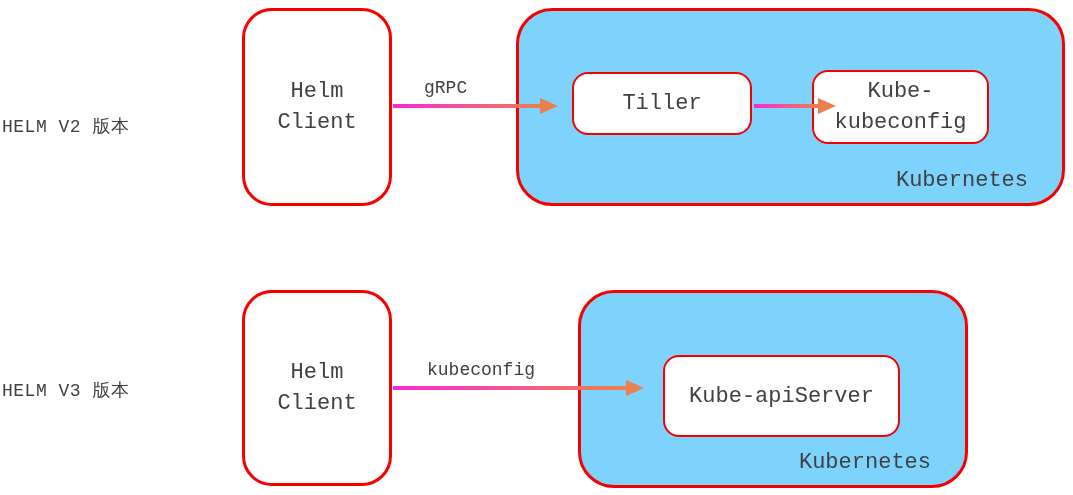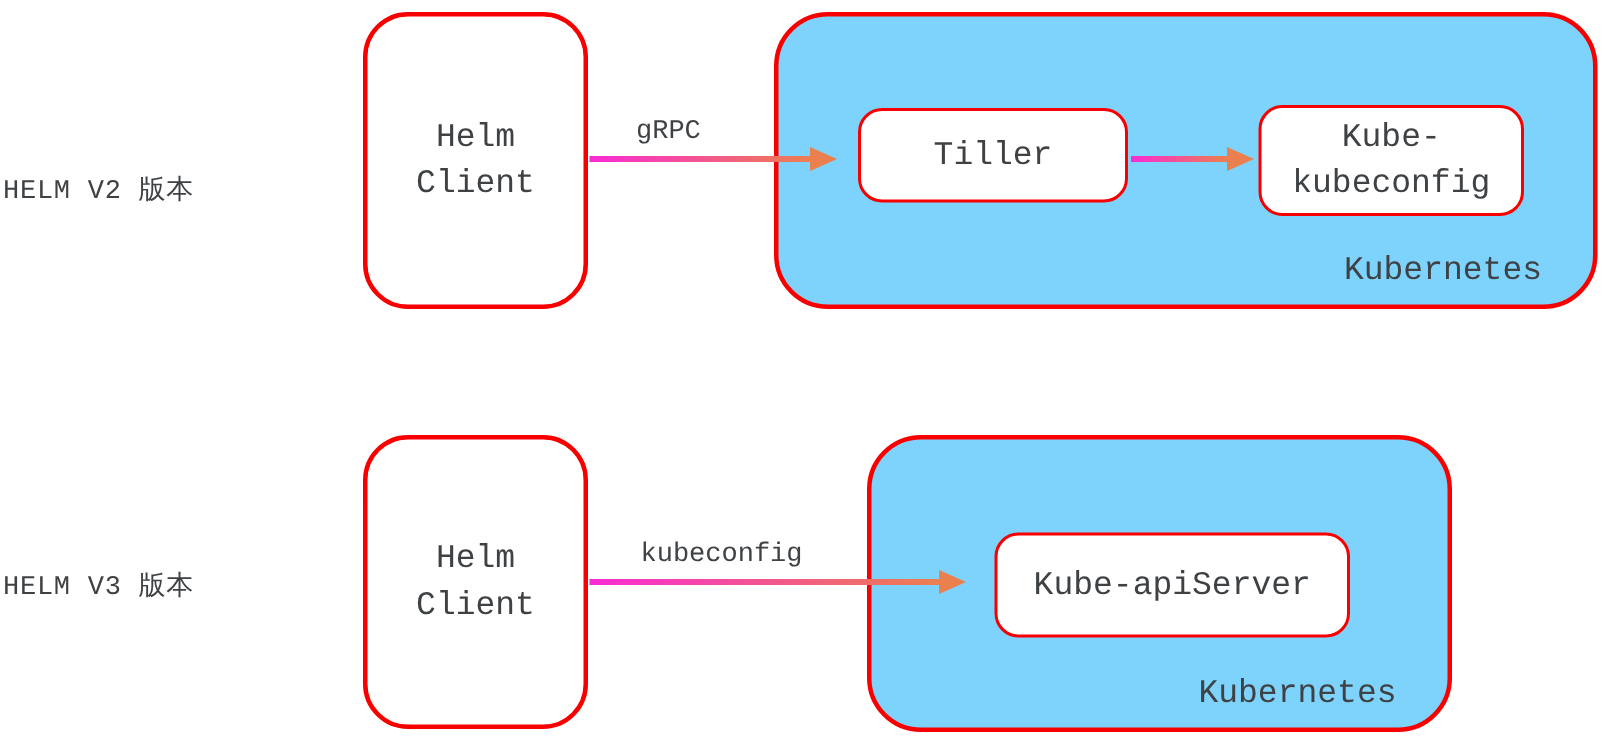--- a/index.html
+++ b/index.html
@@ -105,37 +105,37 @@
     <div class="cluster-label">Kubernetes</div>
   </div>
 
   <div class="node inner-box" style="left:572px; top:72px; width:180px; height:63px;">
     <div>Tiller</div>
   </div>
 
   <div class="arrow-line" style="left:754px; top:104px; width:64px;"></div>
   <div class="arrow-head" style="left:818px; top:98px;"></div>
 
-  <div class="node inner-box" style="left:839px; top:70px; width:177px; height:74px;">
+  <div class="node inner-box" style="left:812px; top:70px; width:177px; height:74px;">
     <div>Kube-</div>
     <div>kubeconfig</div>
   </div>
 
   <div class="row-label" style="left:2px; top:378px;">HELM V3 版本</div>
 
   <div class="node client-box" style="left:242px; top:290px; width:150px; height:196px;">
     <div>Helm</div>
     <div>Client</div>
   </div>
 
   <div class="arrow-label" style="left:427px; top:360px;">kubeconfig</div>
   <div class="arrow-line" style="left:393px; top:386px; width:233px;"></div>
   <div class="arrow-head" style="left:626px; top:380px;"></div>
 
   <div class="cluster" style="left:578px; top:290px; width:390px; height:198px;">
     <div class="cluster-label">Kubernetes</div>
   </div>
 
-  <div class="node inner-box" style="left:663px; top:355px; width:237px; height:70px;">
+  <div class="node inner-box" style="left:663px; top:355px; width:237px; height:82px;">
     <div>Kube-apiServer</div>
   </div>
 
 </div>
 
 </body></html>

